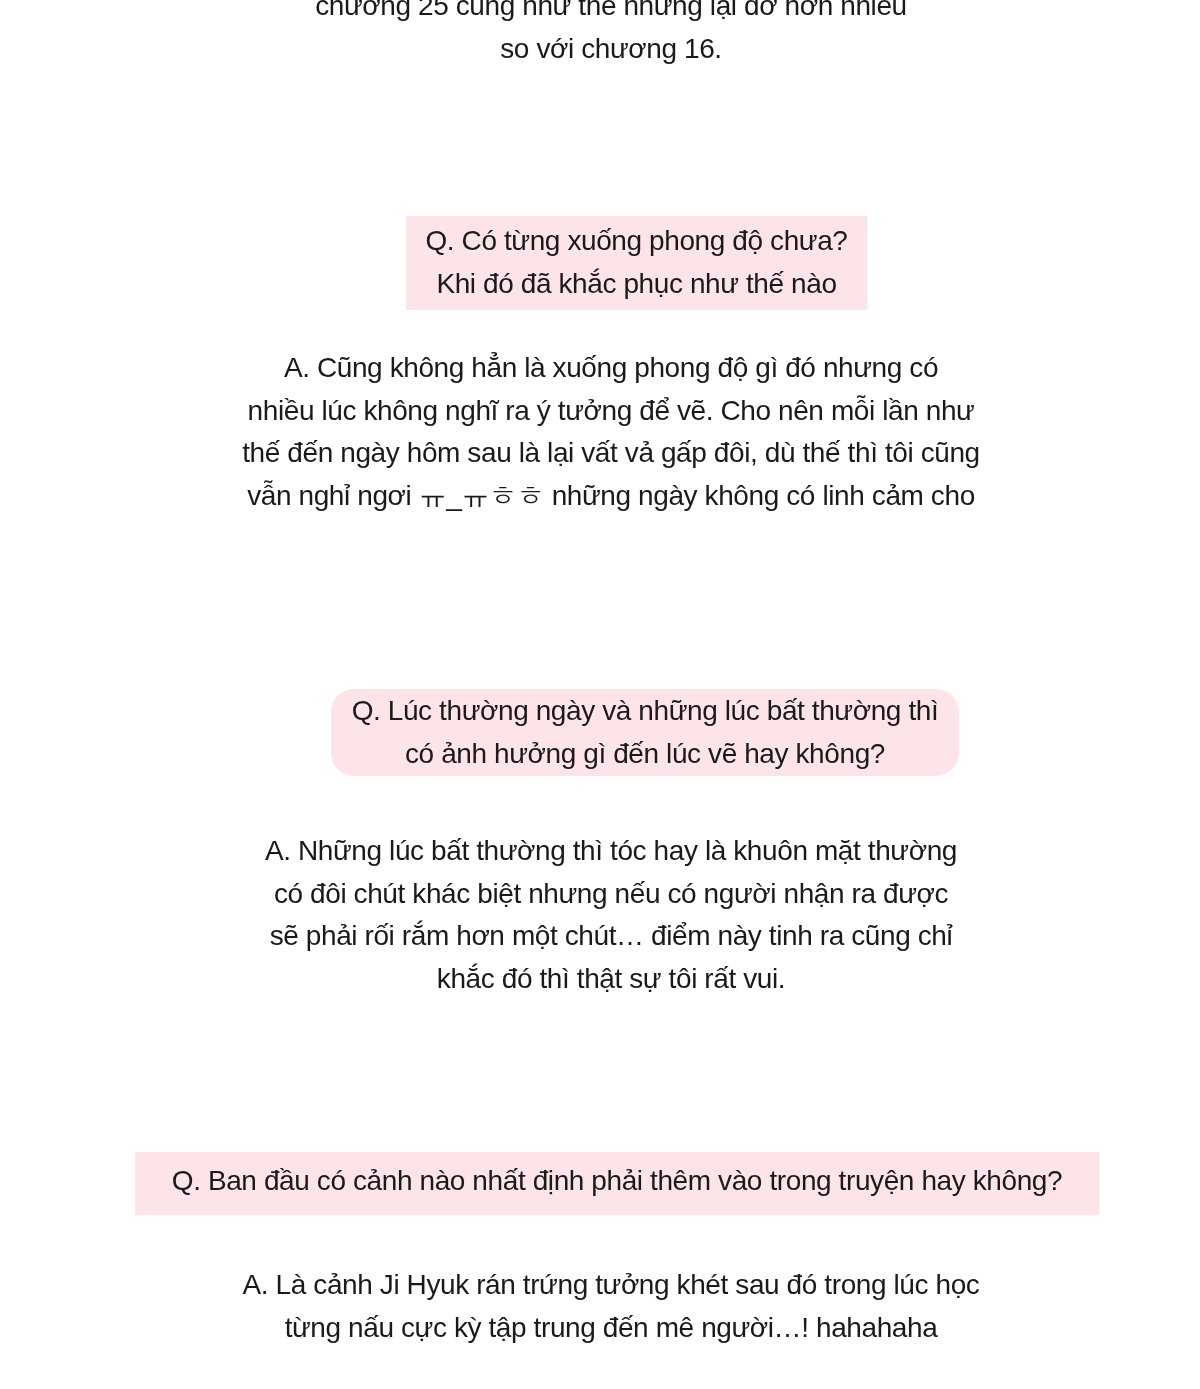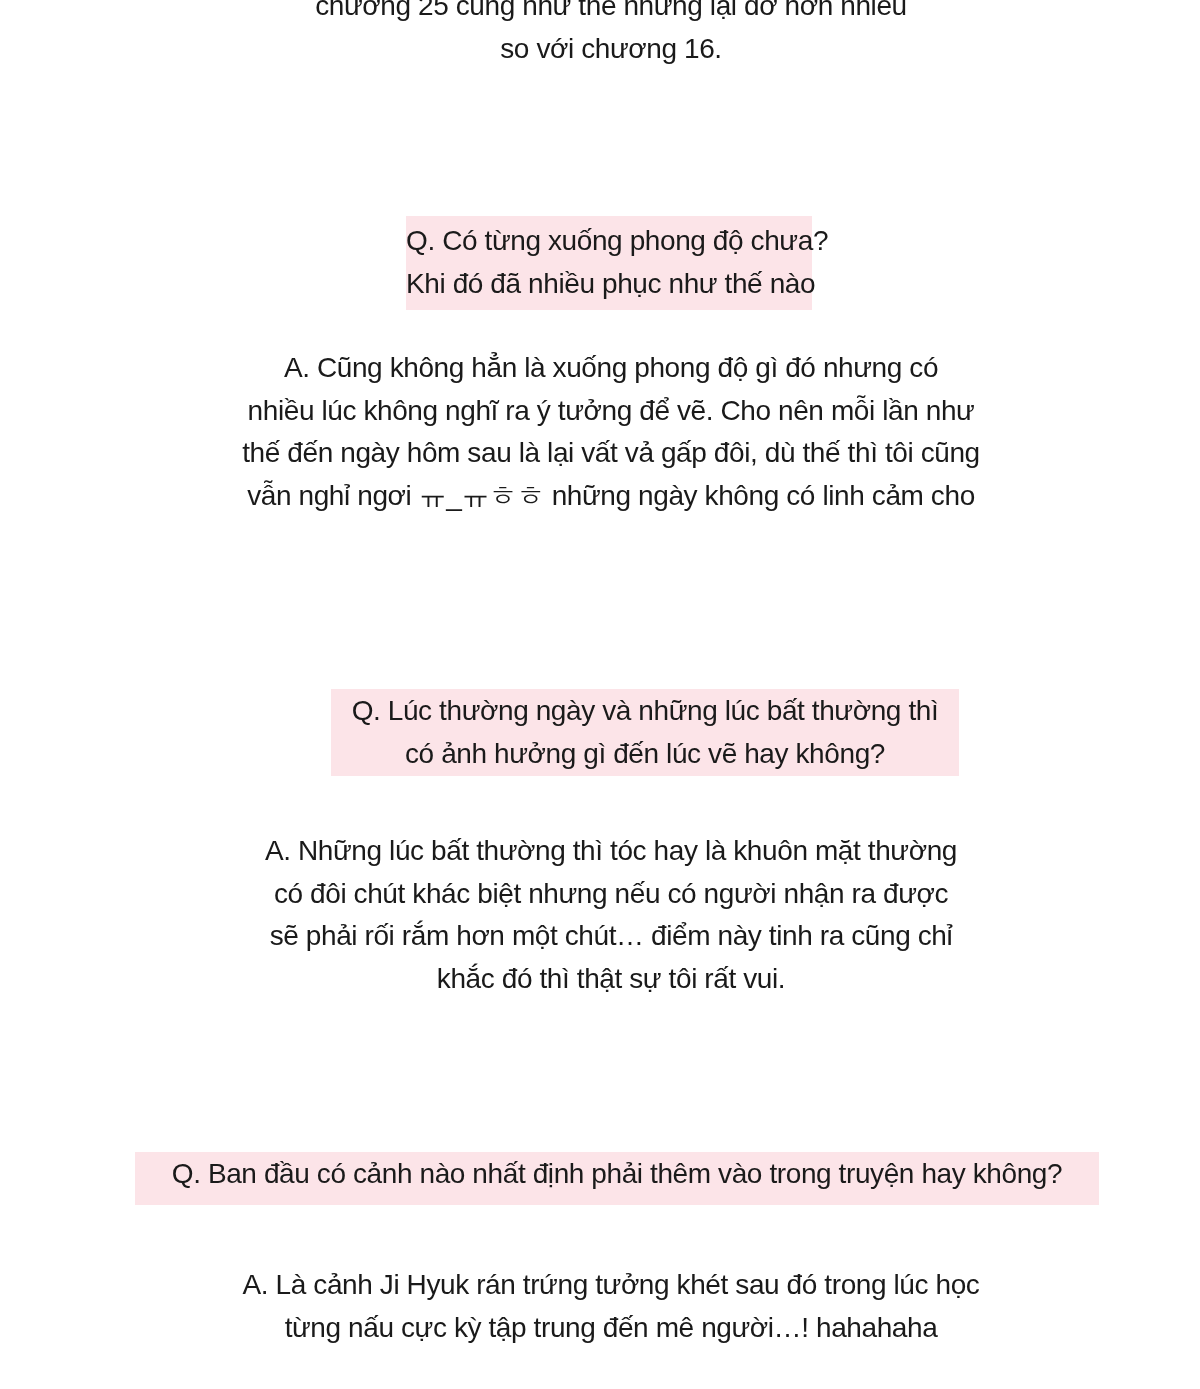--- a/index.html
+++ b/index.html
@@ -38,40 +38,40 @@
       position: absolute;
       background: #fce4e8;
       text-align: center;
       font-size: 28px;
       line-height: 42.5px;
       letter-spacing: -0.4px;
       box-sizing: border-box;
       padding-top: 4px;
     }
     .intro { top: -15px; }
-    #q1 { left: 395px; top: 216px; width: 406px; height: 94px; }
+    #q1 { left: 395px; top: 216px; width: 461px; height: 94px; }
     #a1 { top: 347px; }
-    #q2 { left: 320px; top: 689px; width: 628px; height: 87px; padding-top: 1px; }
+    #q2 { left: 320px; top: 689px; width: 628px; height: 87px; padding-top: 1px; border-radius: 23px; }
     #a2 { top: 830px; }
-    #q3 { left: 124px; top: 1152px; width: 964px; height: 53px; padding-top: 1px; }
+    #q3 { left: 124px; top: 1152px; width: 964px; height: 63px; padding-top: 8px; }
     #a3 { top: 1264px; }
   </style>
 </head>
 <body>
 
 <div class="page">
 
   <div class="block intro">
     <span class="line">chương 25 cũng như thế nhưng lại đỡ hơn nhiều</span>
     <span class="line">so với chương 16.</span>
   </div>
 
   <div class="q-box" id="q1">
     <span class="line">Q. Có từng xuống phong độ chưa?</span>
-    <span class="line">Khi đó đã nhiều phục như thế nào</span>
+    <span class="line">Khi đó đã khắc phục như thế nào</span>
   </div>
   <div class="block" id="a1">
     <span class="line">A. Cũng không hẳn là xuống phong độ gì đó nhưng có</span>
     <span class="line">nhiều lúc không nghĩ ra ý tưởng để vẽ. Cho nên mỗi lần như</span>
     <span class="line">thế đến ngày hôm sau là lại vất vả gấp đôi, dù thế thì tôi cũng</span>
     <span class="line">vẫn nghỉ ngơi ㅠ_ㅠㅎㅎ những ngày không có linh cảm cho</span>
   </div>
 
   <div class="q-box" id="q2">
     <span class="line">Q. Lúc thường ngày và những lúc bất thường thì</span>

